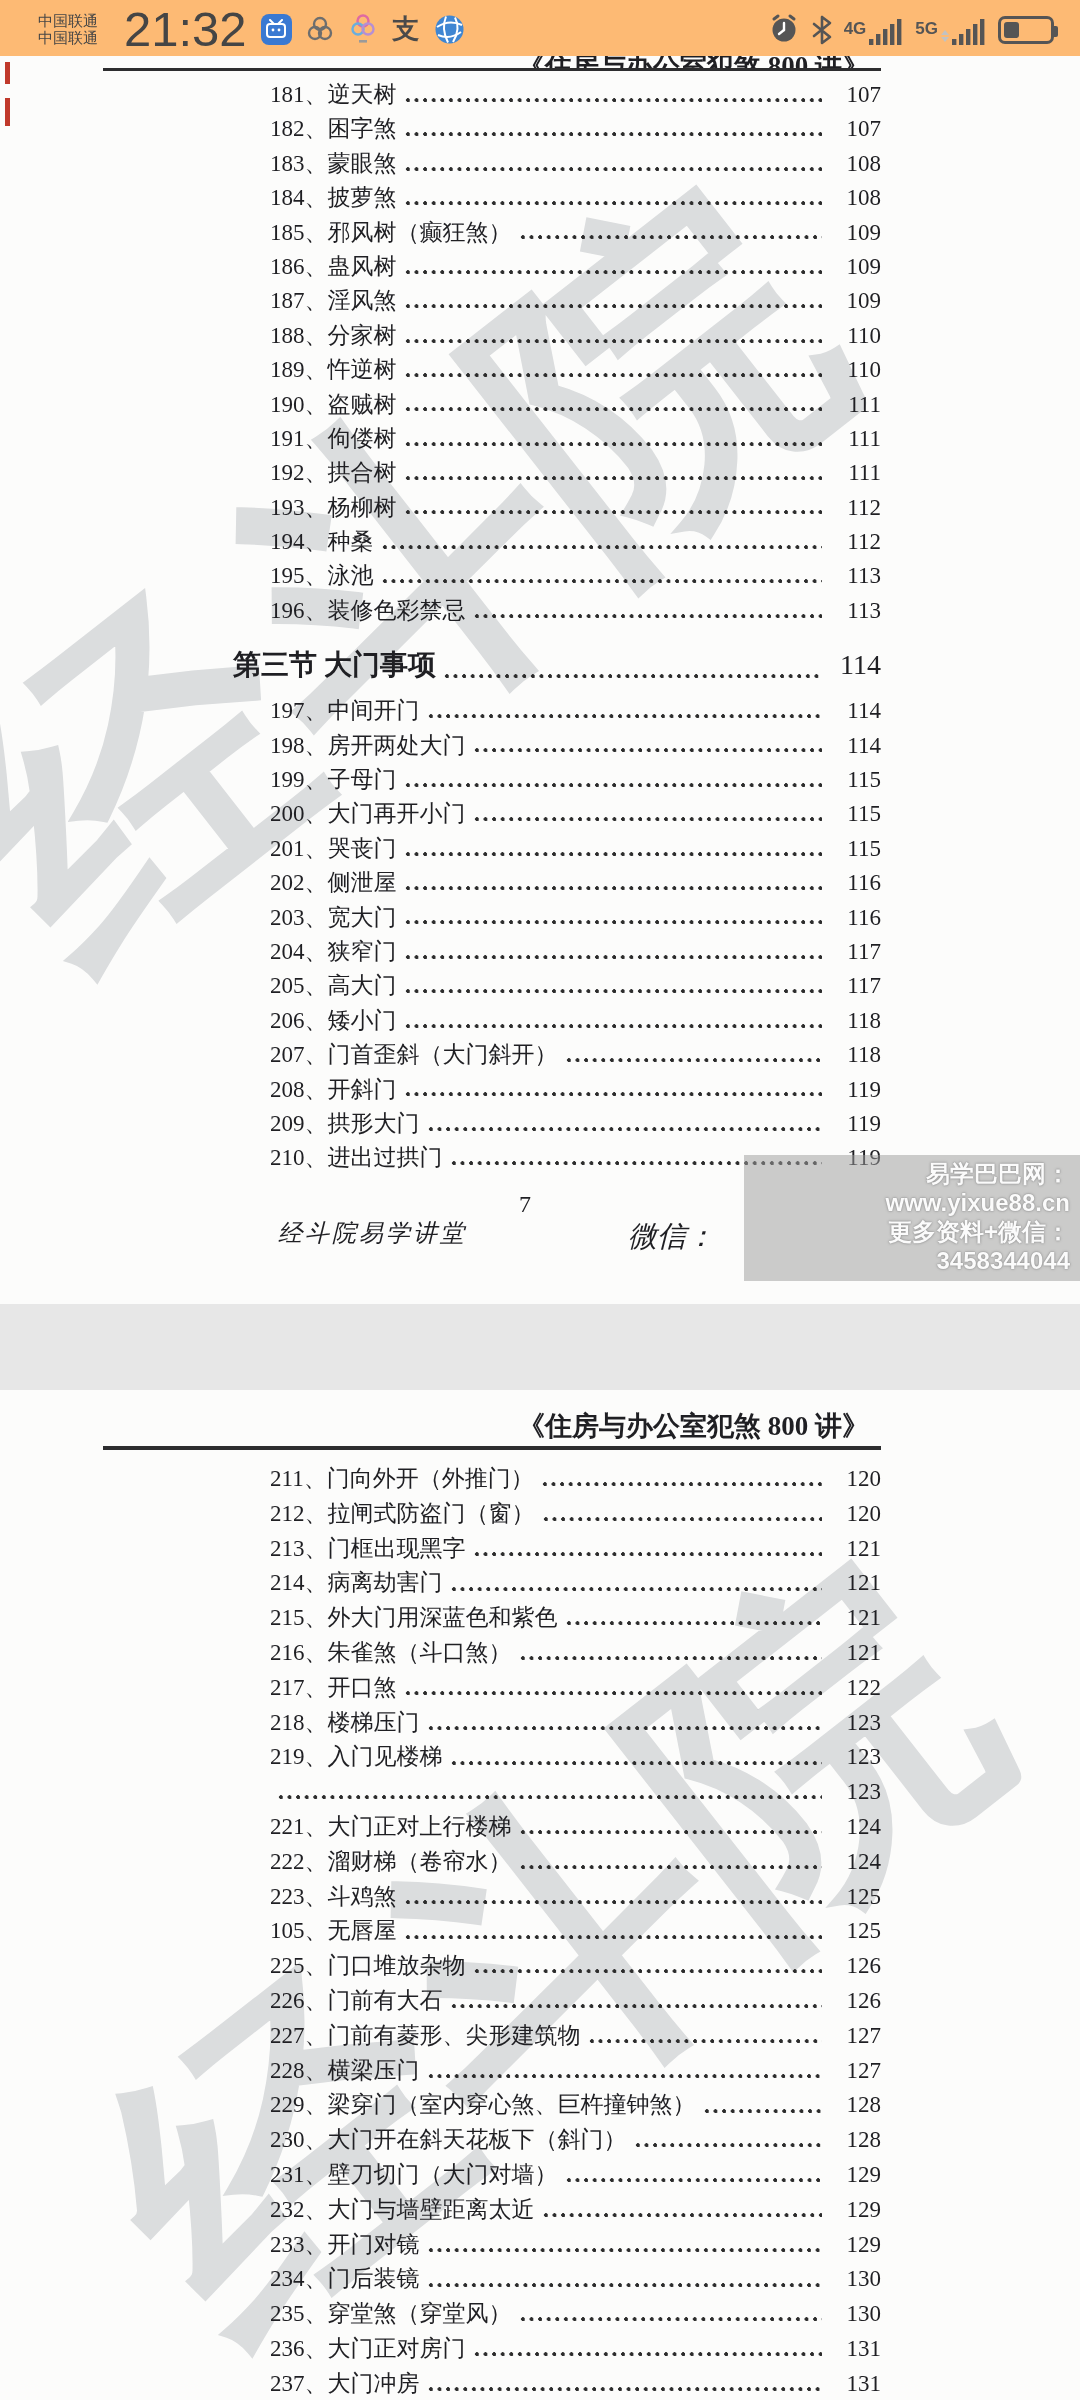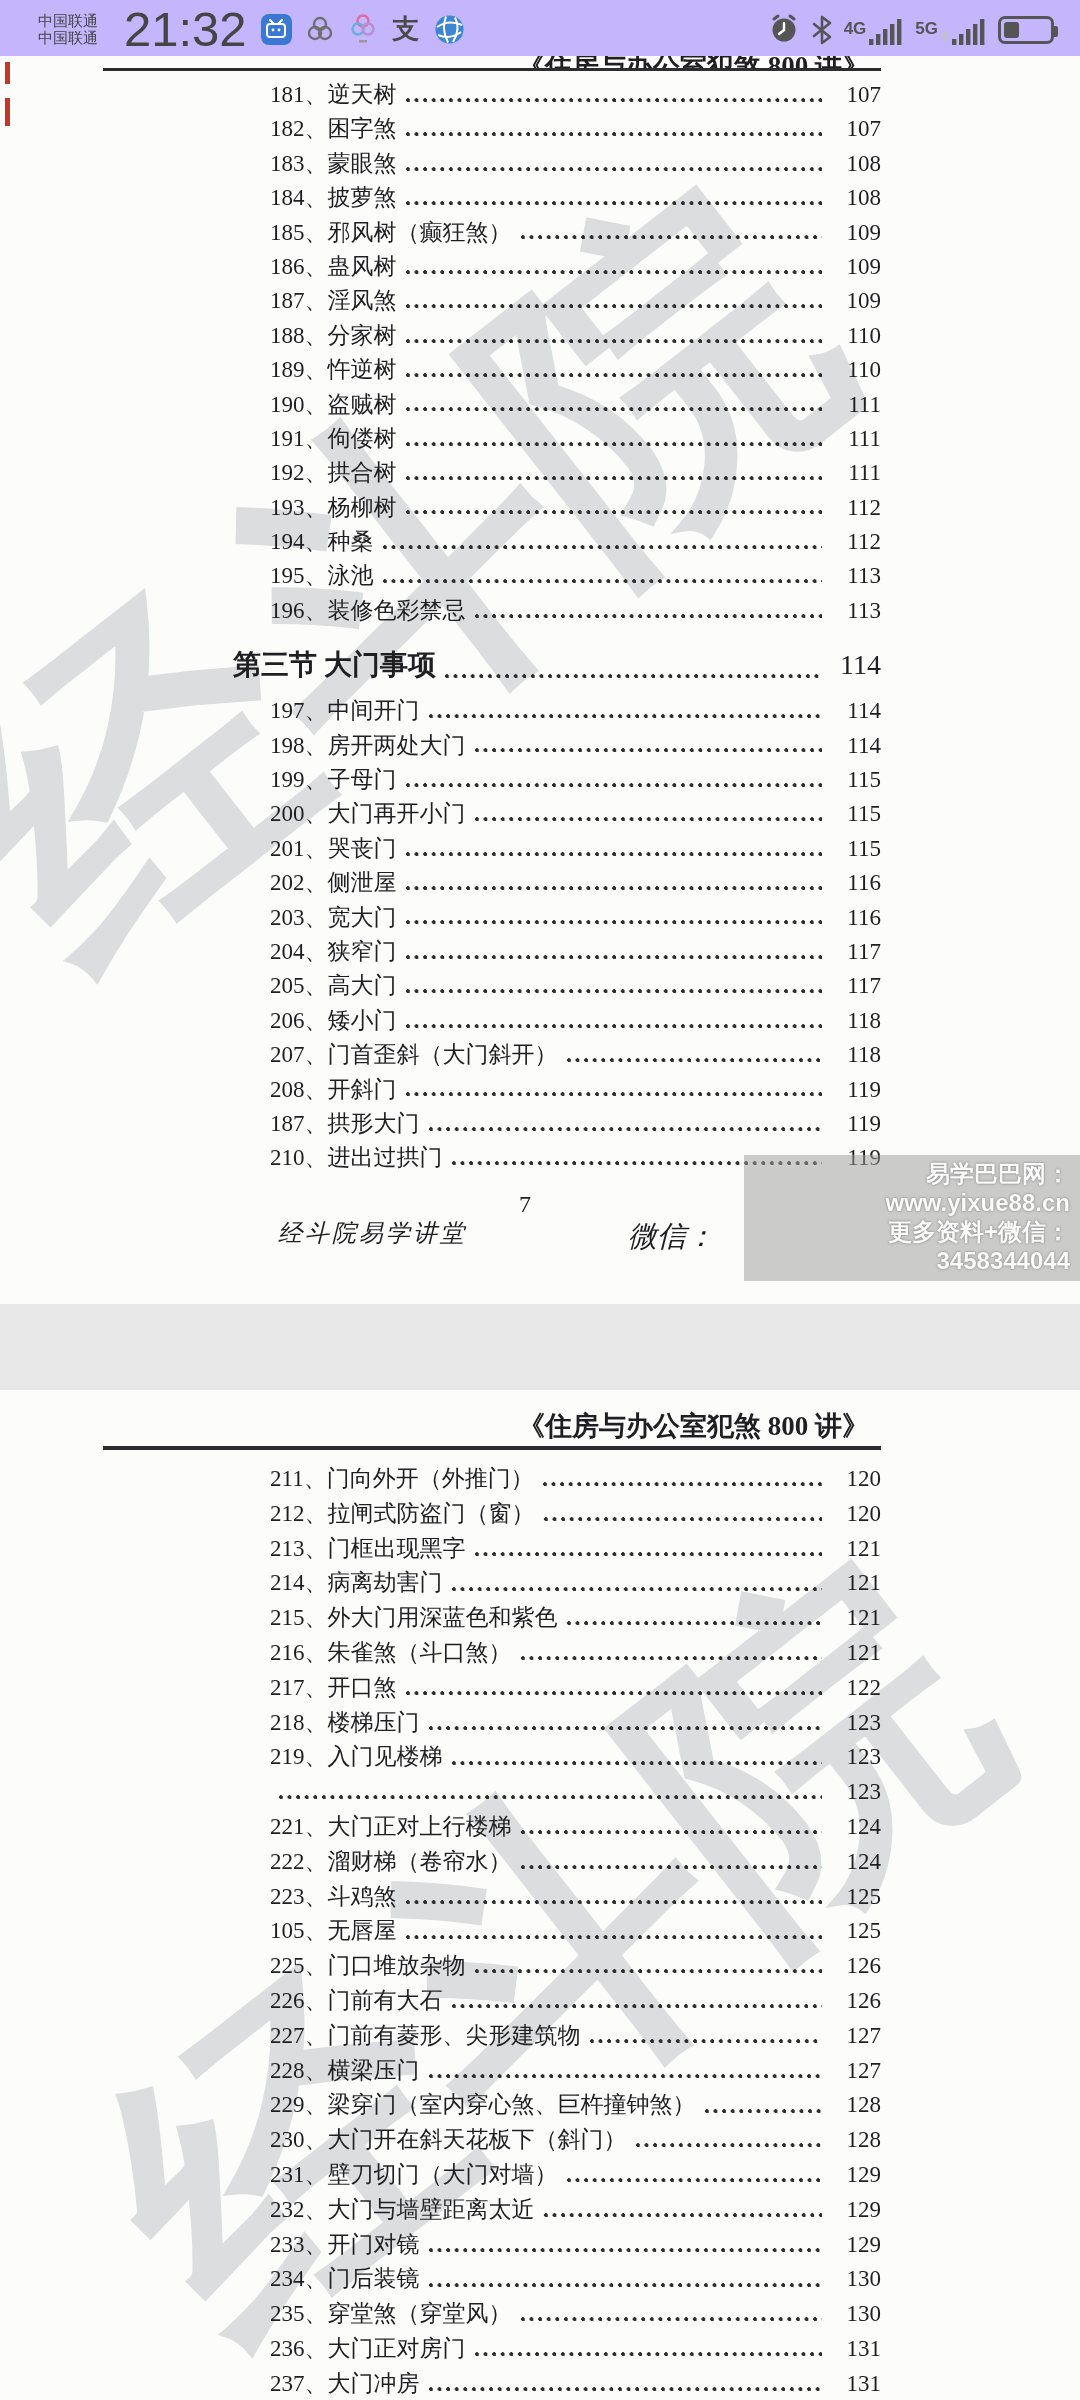--- a/index.html
+++ b/index.html
@@ -3,21 +3,21 @@
 <meta charset="utf-8">
 <style>
   html,body{margin:0;padding:0;}
   body{
     width:1080px;height:2400px;position:relative;overflow:hidden;
     background:#ededed;
     font-family:"Liberation Serif","DejaVu Serif",serif;
   }
   
   .status-bar{
-    position:absolute;top:0;left:0;right:0;height:56px;background:#c4b5fd;
+    position:absolute;top:0;left:0;right:0;height:56px;background:#fdba74;
     display:flex;align-items:center;box-sizing:border-box;padding:2px 26px 0 38px;
     font-family:"Liberation Sans","DejaVu Sans",sans-serif;color:#48494b;
   }
   .carrier{display:flex;flex-direction:column;font-size:15px;line-height:17px;color:#454545;}
   .sb-time{font-size:49px;line-height:44px;margin:0 14px 0 26px;color:#454545;}
   .sb-left-icons{display:flex;align-items:center;gap:13px;}
   .appicon{width:31px;height:31px;border-radius:8px;display:flex;align-items:center;justify-content:center;}
   .appicon.blue{background:#3a79d2;}
   .alipay{font-size:27px;color:#4a4a4a;font-weight:bold;font-family:"Liberation Serif",serif;width:30px;text-align:center;}
   .sb-right{margin-left:auto;display:flex;align-items:flex-end;gap:12px;}
@@ -333,21 +333,21 @@
             <span class="toc-page">118</span>
           </div>
 
           <div class="toc-row">
             <span class="toc-label">208、开斜门</span>
             <span class="dots"></span>
             <span class="toc-page">119</span>
           </div>
 
           <div class="toc-row">
-            <span class="toc-label">187、拱形大门</span>
+            <span class="toc-label">209、拱形大门</span>
             <span class="dots"></span>
             <span class="toc-page">119</span>
           </div>
 
           <div class="toc-row">
             <span class="toc-label">210、进出过拱门</span>
             <span class="dots"></span>
             <span class="toc-page">119</span>
           </div>
         </div>

